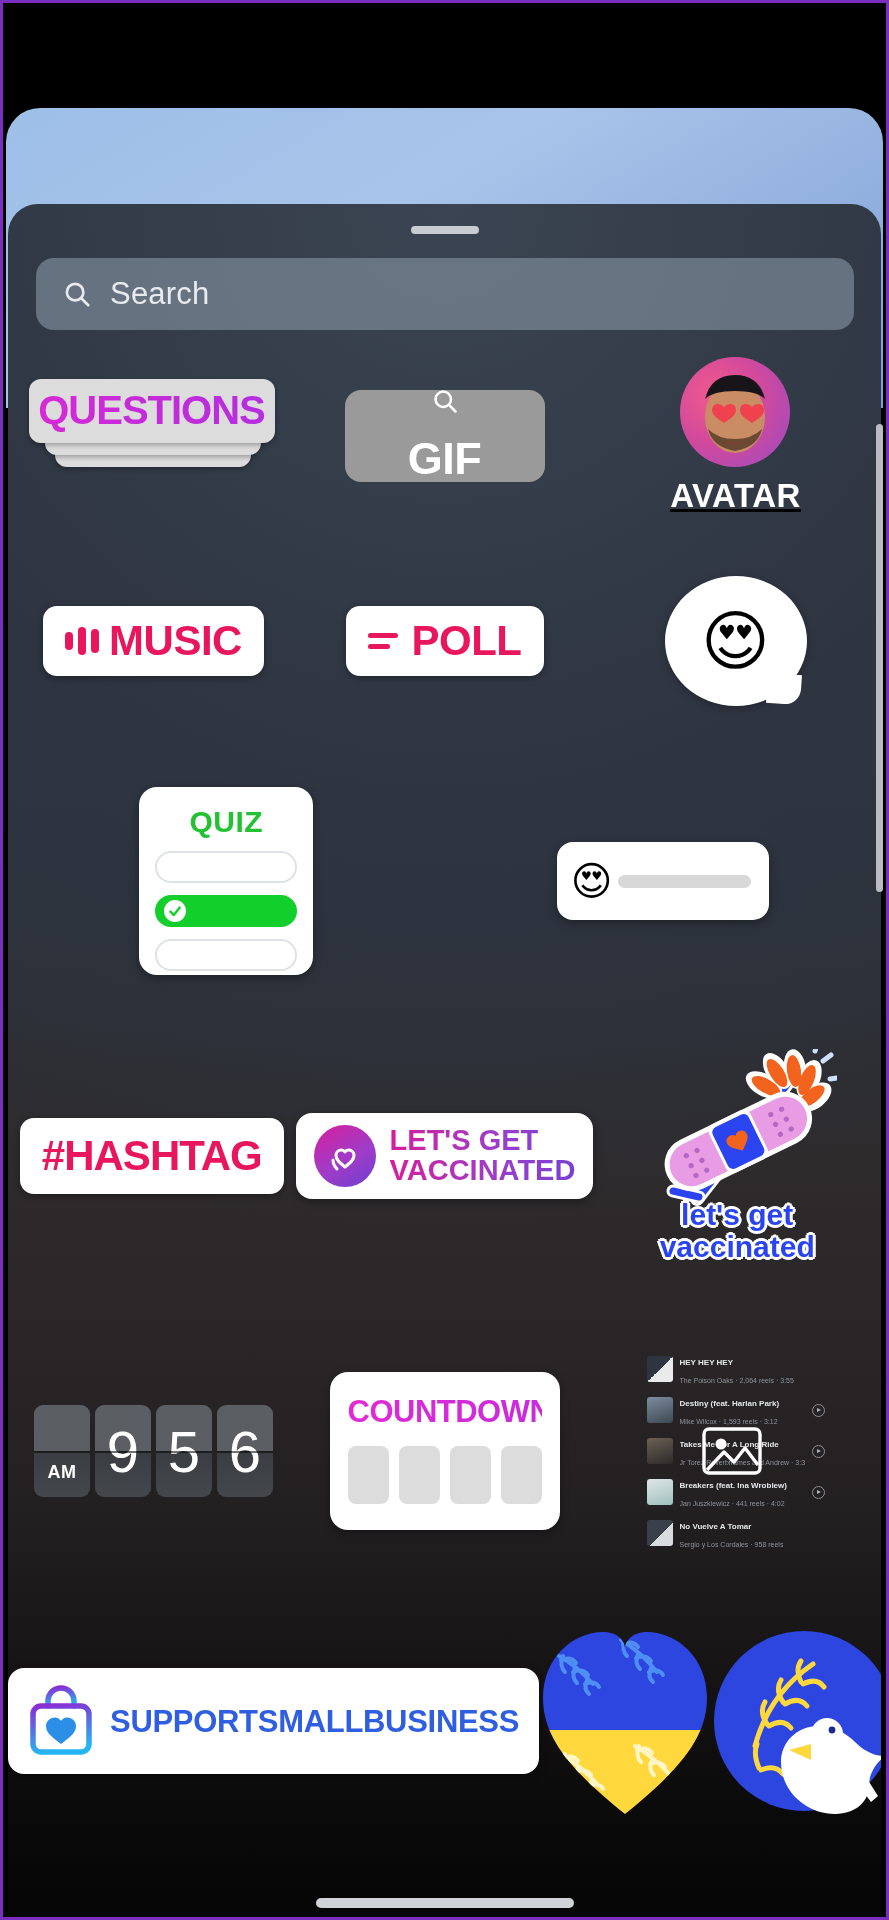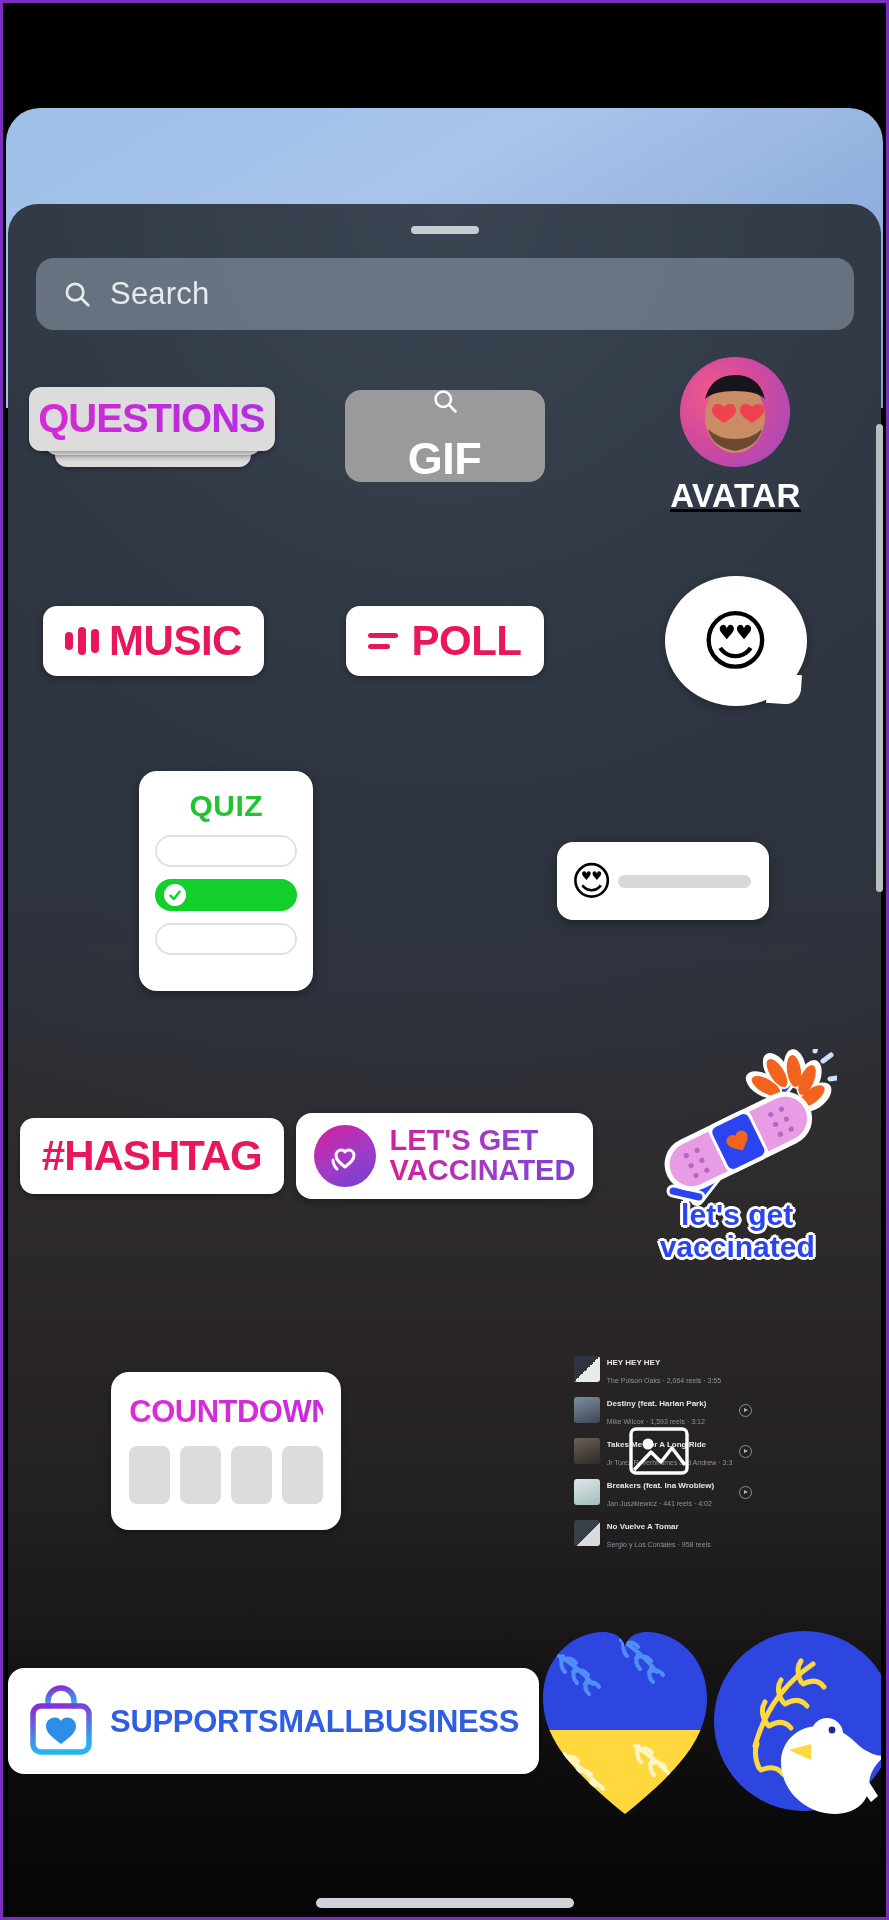--- a/index.html
+++ b/index.html
@@ -127,21 +127,21 @@
 
   
   .questions-wrap { position: relative; width: 250px; height: 115px; }
   .questions-wrap .layer {
     position: absolute; background: #dcdcdc; border-radius: 12px;
     box-shadow: 0 2px 5px rgba(0,0,0,0.3);
   }
   .q-l3 { left: 26px; top: 62px; width: 196px; height: 26px; background:#cfcfcf; }
   .q-l2 { left: 16px; top: 48px; width: 216px; height: 28px; background:#e4e4e4; }
   .q-l1 {
-    left: 0; top: 8px; width: 246px; height: 64px; background: #fff;
+    left: 0; top: 0; width: 246px; height: 64px; background: #fff;
     display: flex; align-items: center; justify-content: center;
   }
   .q-text {
     font-size: 40px; font-weight: 700; letter-spacing: -1px;
     background: linear-gradient(90deg,#d62ad6 0%, #c32bd8 50%, #b52ee0 100%);
     -webkit-background-clip: text; background-clip: text; color: transparent;
   }
 
   
   .gif-btn {
@@ -181,21 +181,21 @@
   .bubble::after {
     content:""; position:absolute; right: 6px; bottom: 2px;
     width: 34px; height: 30px; background:#fff;
     border-radius: 0 0 16px 0;
     transform: rotate(4deg);
   }
 
   
   .quiz-card {
     width: 174px; background:#fff; border-radius: 18px;
-    padding: 18px 16px 36px; display:flex; flex-direction:column; gap: 12px;
+    padding: 18px 16px 4px; display:flex; flex-direction:column; gap: 12px;
     box-shadow: 0 3px 9px rgba(0,0,0,.35);
   }
   .quiz-title {
     color:#22c233; font-size: 30px; font-weight:700; text-align:center;
     letter-spacing: 0.5px;
   }
   .quiz-opt {
     height: 32px; border-radius: 16px;
     border: 2.5px solid #dfe2e4; background:#fff;
   }
@@ -559,20 +559,30 @@
             <div class="vax-caption">
               <div>let's get</div>
               <div>vaccinated</div>
             </div>
           </div>
         </div>
       </div>
 
       <div class="row" style="height:290px;">
 
+        <div class="cell">
+          <div class="flipclock">
+            <div class="flip ampm">
+              <span class="am-label">AM</span>
+            </div>
+            <div class="flip">9</div>
+            <div class="flip">5</div>
+            <div class="flip">6</div>
+          </div>
+        </div>
 
         <div class="cell">
           <div class="countdown-card">
             <div class="countdown-title">COUNTDOWN</div>
             <div class="countdown-boxes">
               <i></i>
                 <i></i>
                 <i></i>
                 <i></i>
             </div>

